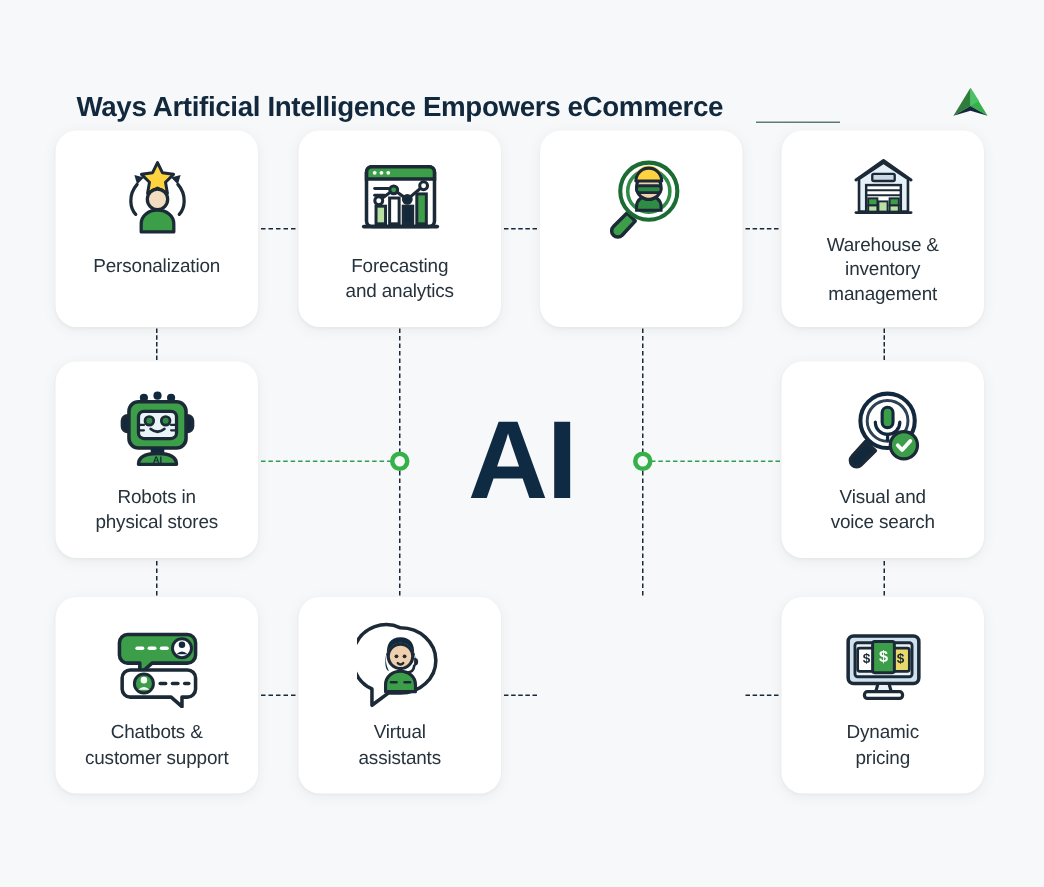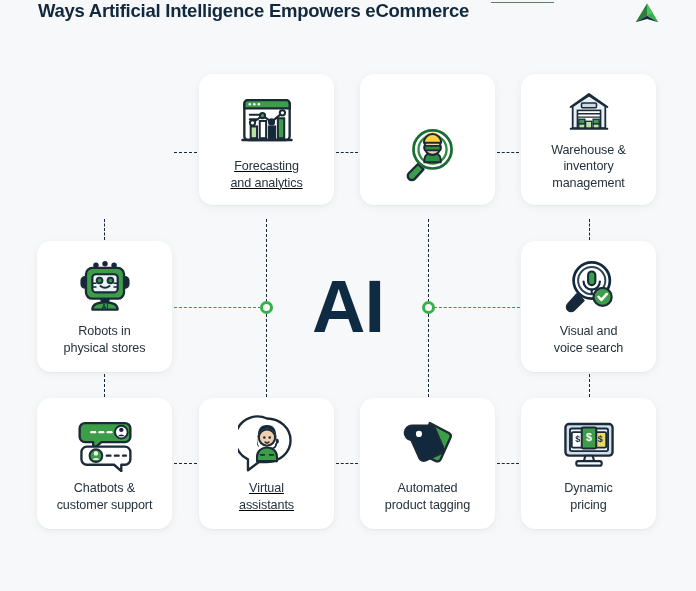--- a/index.html
+++ b/index.html
@@ -19,22 +19,22 @@
     height: 591px;
   }
 
   
   .header {
     position: absolute;
     left: 0; top: 0;
     width: 696px;
     height: 82px;
     display: flex;
-    align-items: flex-start;
-    padding: 0 36px 0 38px;
+    align-items: flex-end;
+    padding: 0 36px 0 51px;
   }
   .title {
     font-size: 18.5px;
     font-weight: bold;
     color: #12283d;
     letter-spacing: -0.25px;
     white-space: nowrap;
   }
   .header-rule {
     flex: 1;
@@ -73,26 +73,26 @@
   .card-label {
     font-size: 12.6px;
     line-height: 16.5px;
     color: #26323c;
     text-align: center;
     letter-spacing: -0.1px;
   }
 
   
   .col1 { left: 37px; }
-  .col2 { left: 199px; text-decoration: underline; }
+  .col2 { left: 199px; }
   .col3 { left: 360px; }
   .col4 { left: 521px; }
 
   
-  .row1 { top: 74px;  height: 131px; justify-content: flex-end; }
+  .row1 { top: 87px;  height: 131px; }
   .row2 { top: 241px; height: 131px; }
   .row3 { top: 398px; height: 131px; }
 
   
   .ai-center {
     position: absolute;
     left: 280px;
     top: 268px;
     width: 136px;
     text-align: center;
@@ -165,20 +165,34 @@
   <div class="vline" style="left:428px; top:219px; height:178px;"></div>
 
   <div class="hline green" style="left:174px; top:307px; width:87px;"></div>
   <div class="hline green" style="left:434px; top:307px; width:86px;"></div>
 
   <div class="node" style="left:260px; top:301px;"></div>
   <div class="node" style="left:422px; top:301px;"></div>
 
   <div class="ai-center">AI</div>
 
+  <div class="card col1 row1">
+    <svg class="card-icon" viewBox="0 0 64 64">
+      <g fill="none" stroke="#1b2a36" stroke-width="2.4" stroke-linecap="round" stroke-linejoin="round">
+        <path d="M17 22 C10 30, 12 40, 16 44"></path>
+        <path d="M47 22 C54 30, 52 40, 48 44"></path>
+      </g>
+      <path d="M17 22 l-2 -7 l7 2 z" fill="#1b2a36"></path>
+      <path d="M47 22 l2 -7 l-7 2 z" fill="#1b2a36"></path>
+      <path d="M32 6 l3.6 7.4 8.2 1.2 -5.9 5.8 1.4 8.1 -7.3 -3.8 -7.3 3.8 1.4 -8.1 -5.9 -5.8 8.2 -1.2 z" fill="#ffd23f" stroke="#1b2a36" stroke-width="2.2" stroke-linejoin="round"></path>
+      <circle cx="32" cy="33" r="7.5" fill="#f3ddc0" stroke="#1b2a36" stroke-width="2.4"></circle>
+      <path d="M20 57 v-6 c0-6 5.4-10 12-10 s12 4 12 10 v6 z" fill="#3d9e4a" stroke="#1b2a36" stroke-width="2.4" stroke-linejoin="round"></path>
+    </svg>
+    <div class="card-label">Personalization</div>
+  </div>
 
   <div class="card col2 row1">
     <svg class="card-icon" viewBox="0 0 64 64">
       <rect x="7" y="9" width="50" height="44" rx="4" fill="#ffffff" stroke="#1b2a36" stroke-width="2.6"></rect>
       <path d="M7 13 a4 4 0 0 1 4 -4 h42 a4 4 0 0 1 4 4 v5 h-50 z" fill="#3d9e4a" stroke="#1b2a36" stroke-width="2.6"></path>
       <circle cx="13" cy="13.5" r="1.4" fill="#ffffff"></circle>
       <circle cx="18" cy="13.5" r="1.4" fill="#ffffff"></circle>
       <circle cx="23" cy="13.5" r="1.4" fill="#ffffff"></circle>
       <g stroke="#1b2a36" stroke-width="2.2" stroke-linecap="round">
         <path d="M13 25 h10"></path>
@@ -303,28 +317,20 @@
       <path d="M17.8 50.5 q4.2 -4 8.4 0" fill="#ffffff"></path>
       <g stroke="#1b2a36" stroke-width="2.6" stroke-linecap="round">
         <path d="M34 46 h4"></path>
           <path d="M43 46 h4"></path>
           <path d="M52 46 h3"></path>
       </g>
     </svg>
     <div class="card-label">Chatbots &amp;<br>customer support</div>
   </div>
 
-  <div class="card col3 row3">
-    <svg class="card-icon" viewBox="0 0 64 64">
-      <path d="M34 10 L55 21 a4 4 0 0 1 1.8 5 L46 50 a4 4 0 0 1 -5.2 2 L22 43 z" fill="#3d9e4a" stroke="#1b2a36" stroke-width="2.6" stroke-linejoin="round"></path>
-      <path d="M15 13 h20 a5 5 0 0 1 4.6 3 l9 21 a5 5 0 0 1 -2.4 6.6 l-17 7.6 a5 5 0 0 1 -6.5 -2.5 l-9 -20 A5 5 0 0 1 15 13 z" fill="#12283d" stroke="#1b2a36" stroke-width="2.6" stroke-linejoin="round"></path>
-      <circle cx="22" cy="22" r="3.4" fill="#ffffff"></circle>
-    </svg>
-    <div class="card-label">Automated<br>product tagging</div>
-  </div>
 
   <div class="card col4 row3">
     <svg class="card-icon" viewBox="0 0 64 64">
       <rect x="6" y="11" width="52" height="35" rx="4" fill="#cfe0ef" stroke="#1b2a36" stroke-width="2.6"></rect>
       <rect x="11" y="16" width="42" height="25" rx="2" fill="#e9f2f9" stroke="#1b2a36" stroke-width="2.1"></rect>
       <rect x="13" y="20" width="13" height="17" rx="1.5" fill="#ffffff" stroke="#1b2a36" stroke-width="2"></rect>
       <text x="19.5" y="31" font-family="Liberation Sans, sans-serif" font-size="10" font-weight="bold" fill="#1b2a36" text-anchor="middle">$</text>
       <rect x="38" y="20" width="13" height="17" rx="1.5" fill="#e8d96a" stroke="#1b2a36" stroke-width="2"></rect>
       <text x="44.5" y="31" font-family="Liberation Sans, sans-serif" font-size="10" font-weight="bold" fill="#1b2a36" text-anchor="middle">$</text>
       <rect x="24" y="15" width="16" height="23" rx="1.5" fill="#3d9e4a" stroke="#1b2a36" stroke-width="2.2"></rect>

